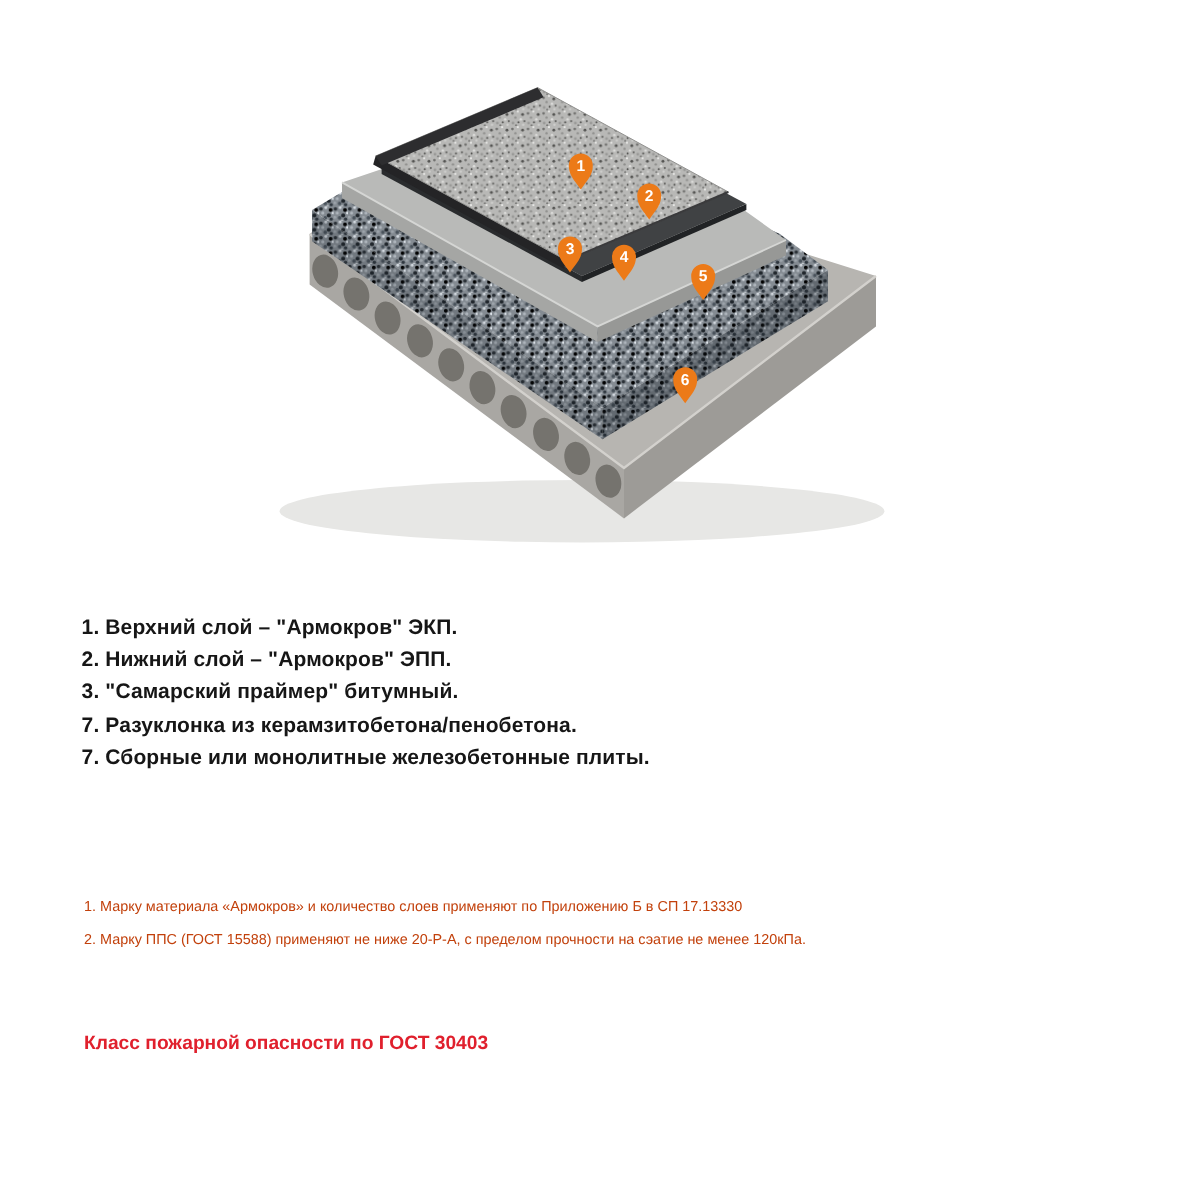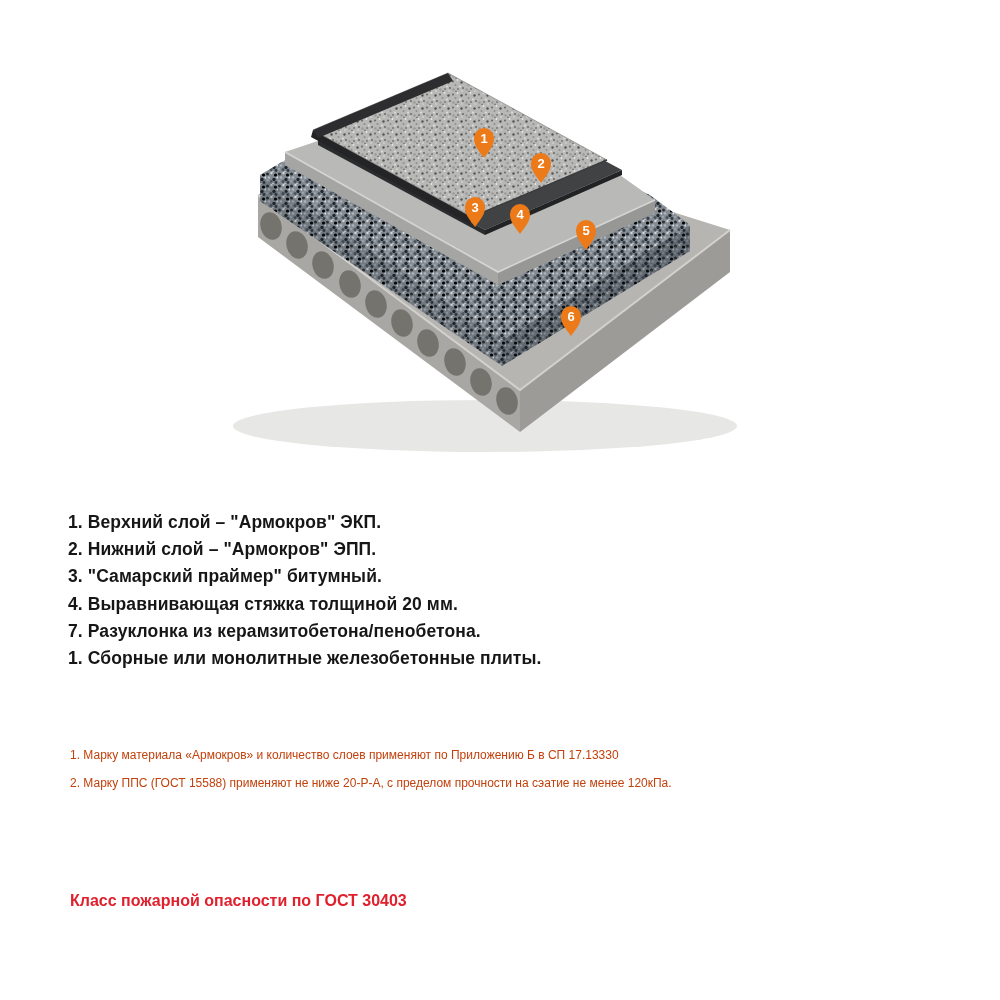--- a/index.html
+++ b/index.html
@@ -12,21 +12,21 @@
   .legend{
     position:absolute;left:68px;top:509px;
     font-size:17.5px;font-weight:700;color:#161616;
     line-height:27.2px;letter-spacing:.1px;white-space:nowrap;
   }
   .footnotes{
     position:absolute;left:70px;top:741px;
     font-size:12px;font-weight:400;color:#c2410c;
     line-height:28.2px;white-space:nowrap;
   }
-  .fire-block{position:absolute;top:891px;white-space:nowrap;text-align:center;}
+  .fire-block{position:absolute;top:860px;white-space:nowrap;text-align:center;}
   .fire-block.left{left:70px;}
   .fire-block.right{left:536px;}
   .fire-heading{font-size:16px;font-weight:700;color:#e0202d;line-height:20px;}
   .fire-value{font-size:16px;font-weight:400;color:#1c1c1c;line-height:20px;margin-top:8px;}
   .pin{fill:#ec7a18;}
   .pin-num{
     fill:#ffffff;font-size:13px;font-weight:700;
     text-anchor:middle;font-family:"Liberation Sans", sans-serif;
   }
 </style>
@@ -138,23 +138,22 @@
     <g transform="translate(341,296)">
       <path class="pin" d="M0 0 C-6 -8.5 -10 -12 -10 -20 A10 10 0 1 1 10 -20 C10 -12 6 -8.5 0 0 Z"></path>
       <text class="pin-num" x="0" y="-15.5">6</text>
     </g>
   </svg>
 
   <div class="legend">
     <div>1. Верхний слой – "Армокров" ЭКП.</div>
     <div>2. Нижний слой – "Армокров" ЭПП.</div>
     <div>3. "Самарский праймер" битумный.</div>
-    <div>4. Выравнивающая стяжка толщиной 20 мм.</div>
     <div>7. Разуклонка из керамзитобетона/пенобетона.</div>
-    <div>1. Сборные или монолитные железобетонные плиты.</div>
+    <div>7. Сборные или монолитные железобетонные плиты.</div>
   </div>
 
   <div class="footnotes">
     <div>1. Марку материала «Армокров» и количество слоев применяют по Приложению Б в СП 17.13330</div>
     <div>2. Марку ППС (ГОСТ 15588) применяют не ниже 20-Р-А, с пределом прочности на сэатие не менее 120кПа.</div>
   </div>
 
   <div class="fire-block left">
     <div class="fire-heading">Класс пожарной опасности по ГОСТ 30403</div>
   </div>

